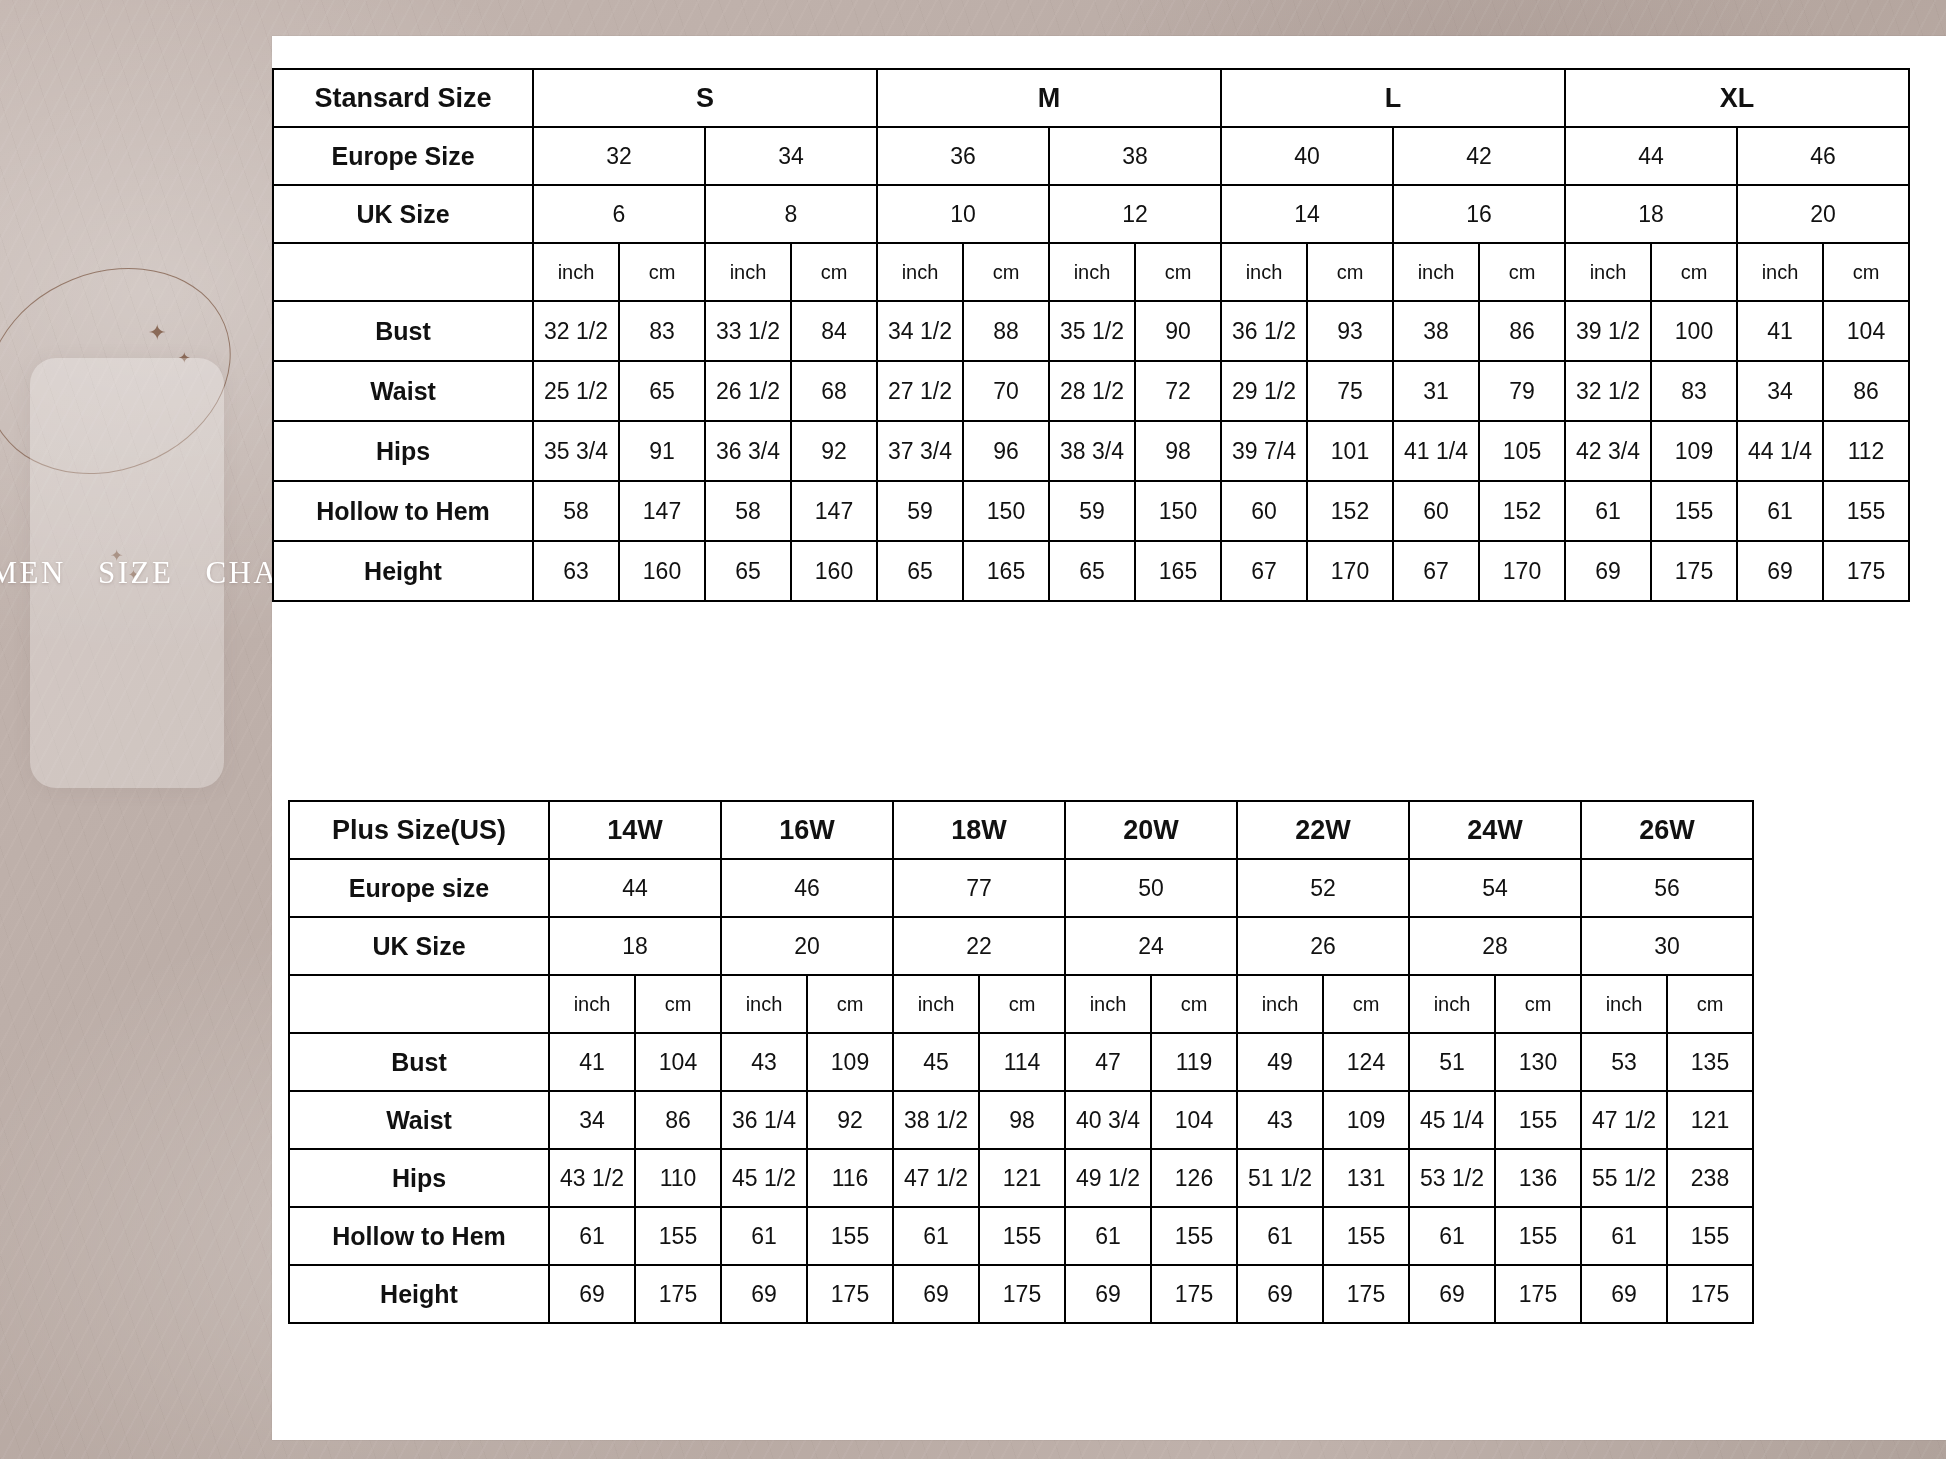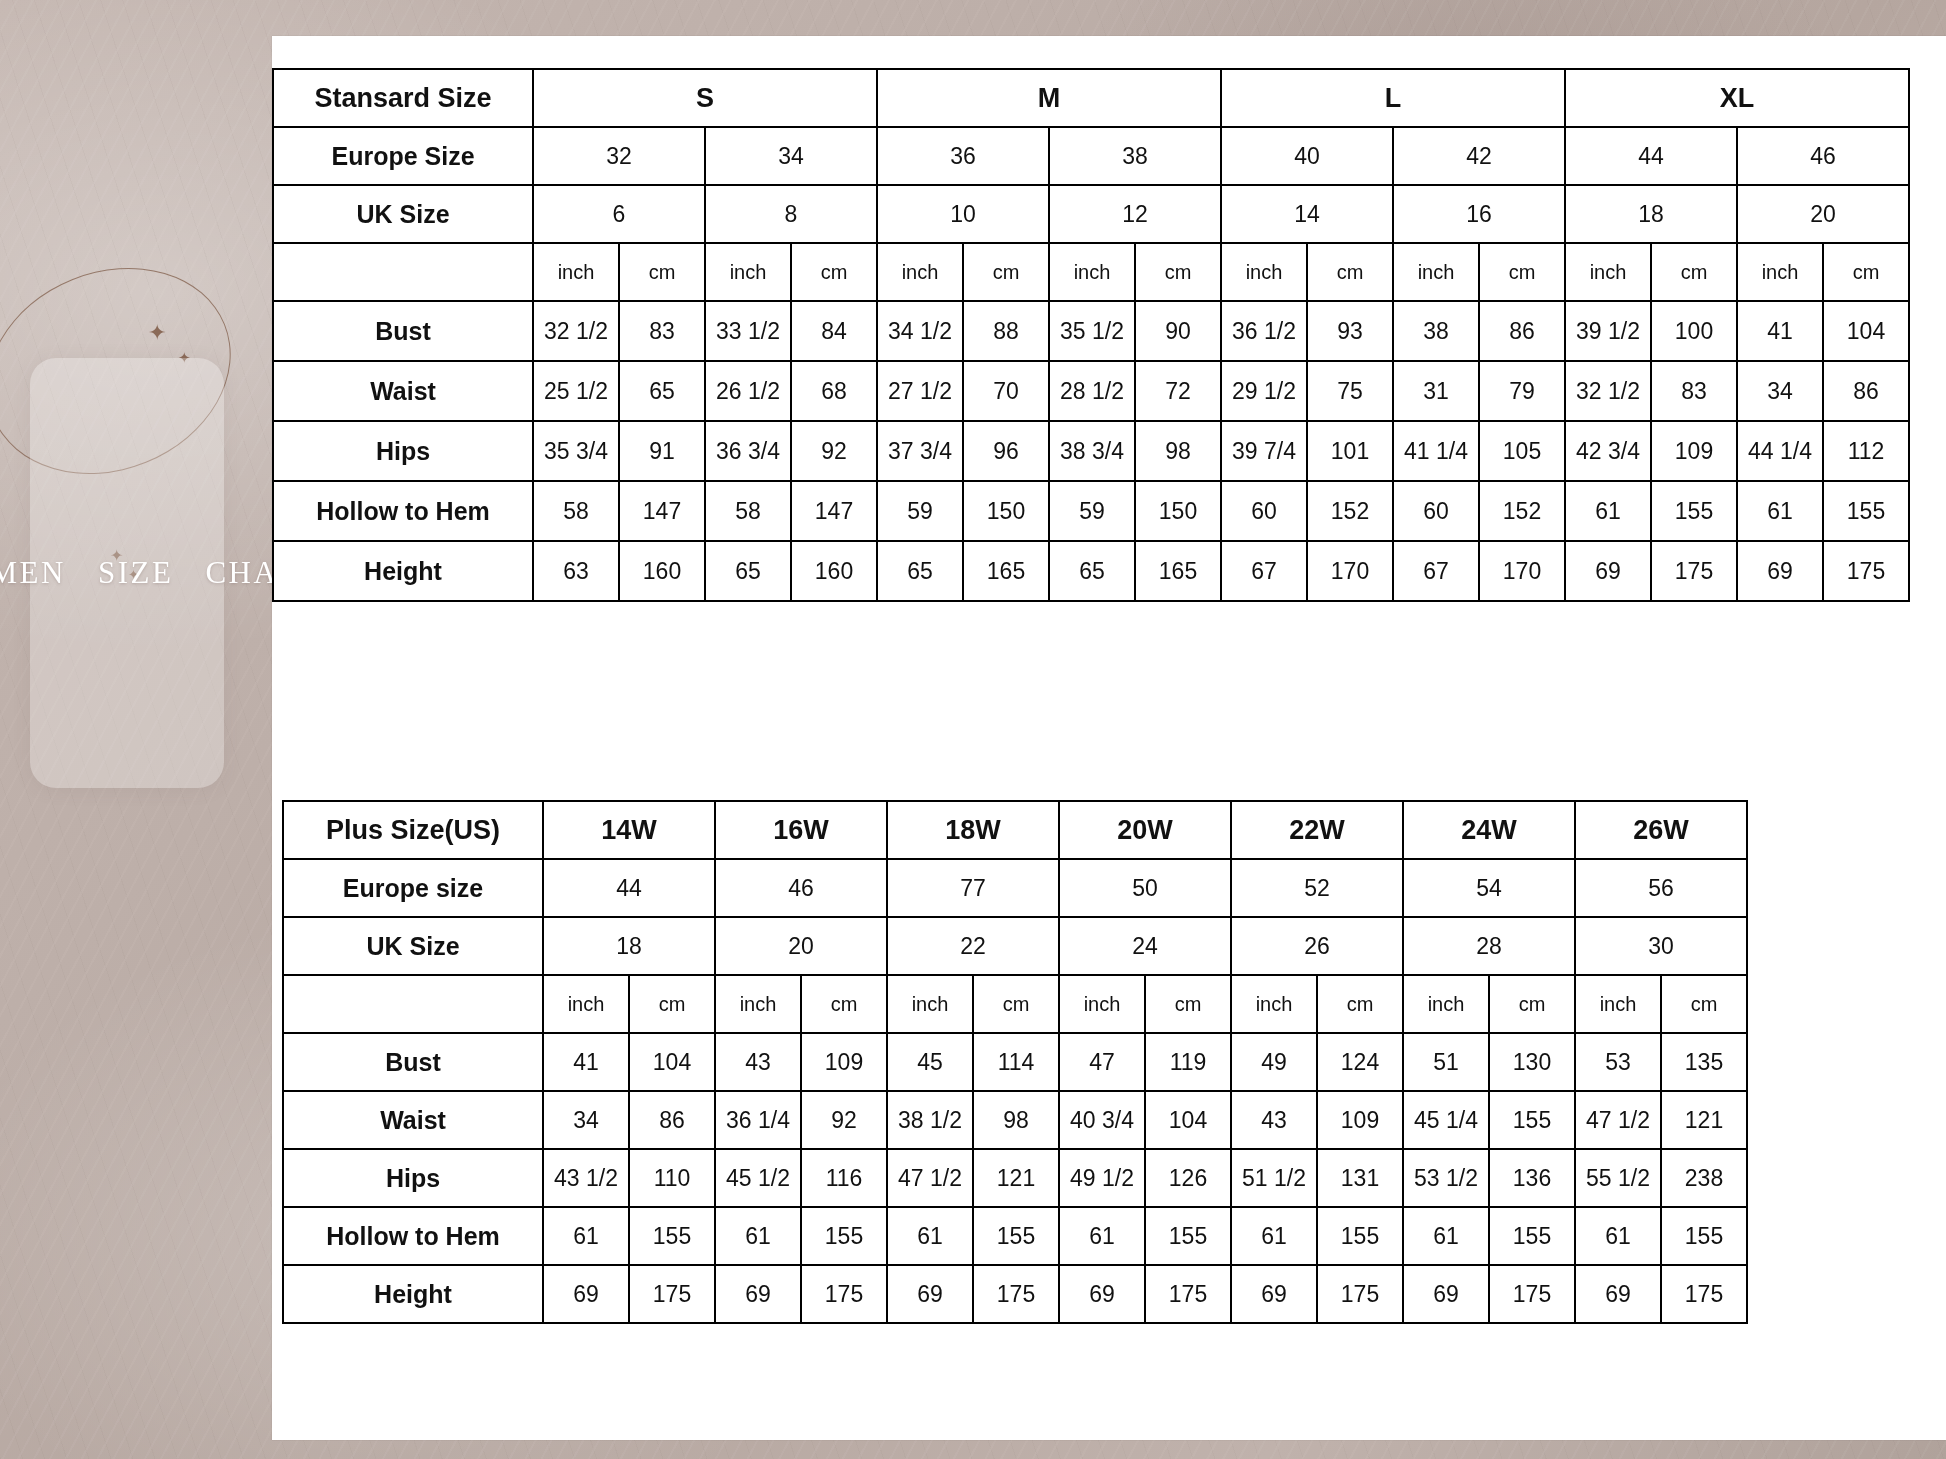--- a/index.html
+++ b/index.html
@@ -132,21 +132,21 @@
   #table-standard {
     left: 0px;
     top: 32px;
     width: 1638px;
   }
   #table-standard td { height: 56px; }
   #table-standard tr.tall td { height: 58px; }
 
   
   #table-plus {
-    left: 10px;
+    left: 16px;
     top: 764px;
     width: 1638px;
   }
   #table-plus td { height: 56px; }
 </style>
 </head>
 <body>
 
 <div class="bg"></div>
 

